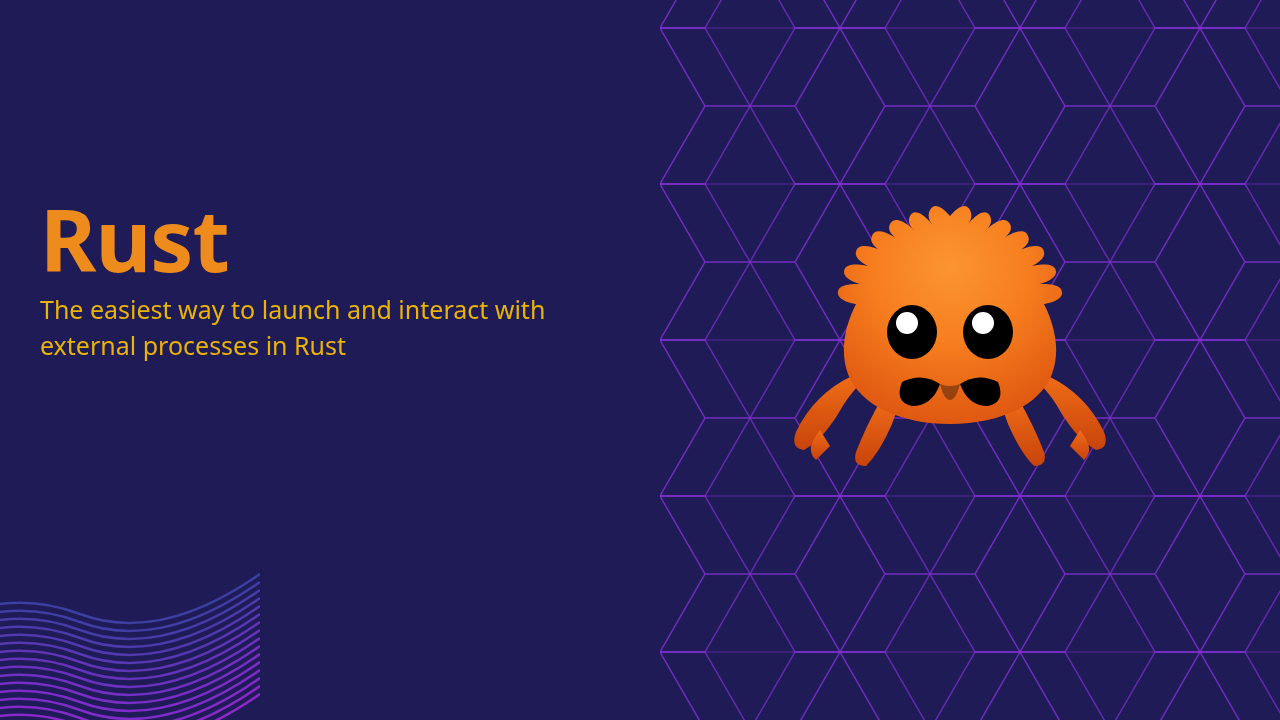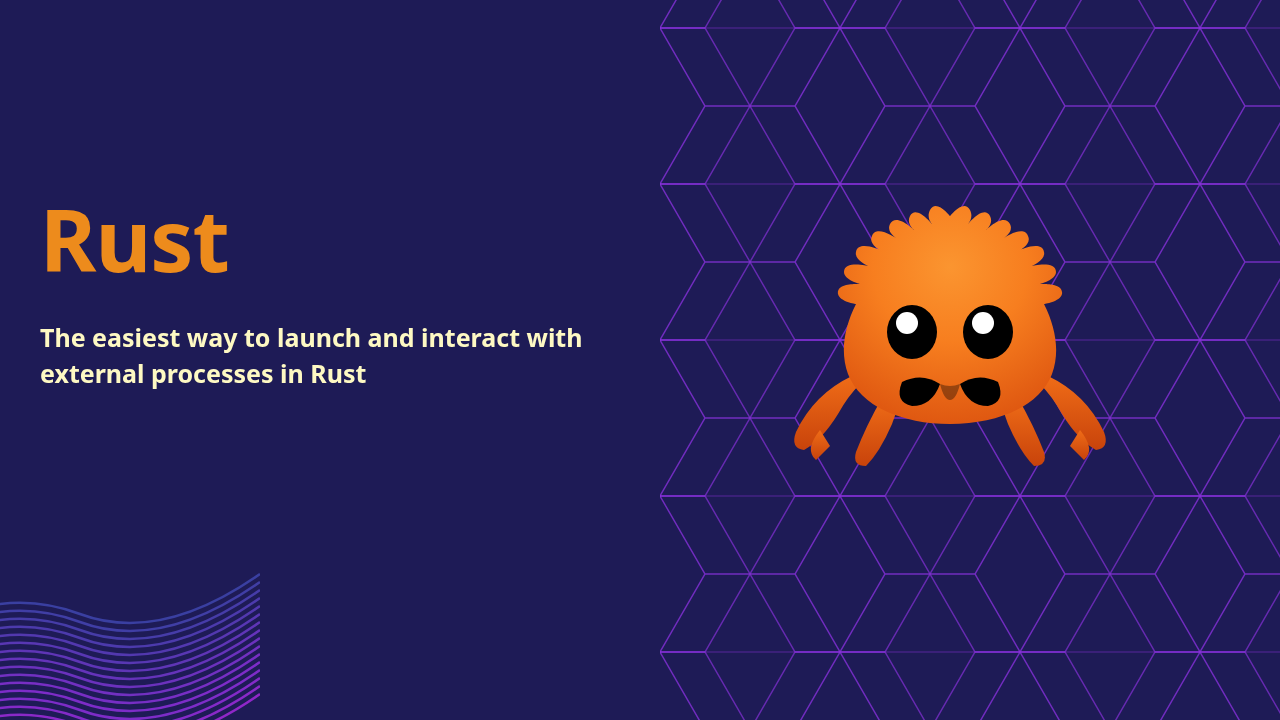--- a/index.html
+++ b/index.html
@@ -3,21 +3,21 @@
 <meta charset="utf-8">
 <style>
 *{margin:0;padding:0;box-sizing:border-box}
 body{width:1280px;height:720px;background:#1e1b56;position:relative;overflow:hidden;font-family:system-ui,-apple-system,"Segoe UI",Roboto,sans-serif}
 .hex-pattern{position:absolute;top:-50px;right:-100px;width:720px;height:850px;opacity:0.95}
 .hex-pattern svg{width:100%;height:100%}
 .wave-pattern{position:absolute;bottom:-40px;left:-60px;width:320px;height:230px}
 .wave-pattern svg{width:100%;height:100%}
 .content{position:absolute;left:40px;top:195px;max-width:620px;z-index:5}
 .title{font-size:86px;font-weight:700;line-height:1.02;color:#ed8b1c;letter-spacing:-1px}
-.subtitle{margin-top:36px;font-size:25px;font-weight:700;line-height:1.45;color:#fef9c3;max-width:600px}
+.subtitle{margin-top:8px;font-size:25px;font-weight:400;line-height:1.45;color:#eab308;max-width:600px}
 .ferris{position:absolute;top:180px;right:140px;width:380px;height:300px;z-index:10}
 .ferris svg{width:100%;height:100%}
 </style>
 </head>
 <body>
 
 <div class="hex-pattern">
 <svg viewBox="0 0 720 850">
 <defs>
 <pattern id="hex" x="0" y="0" width="180" height="156" patternUnits="userSpaceOnUse">

